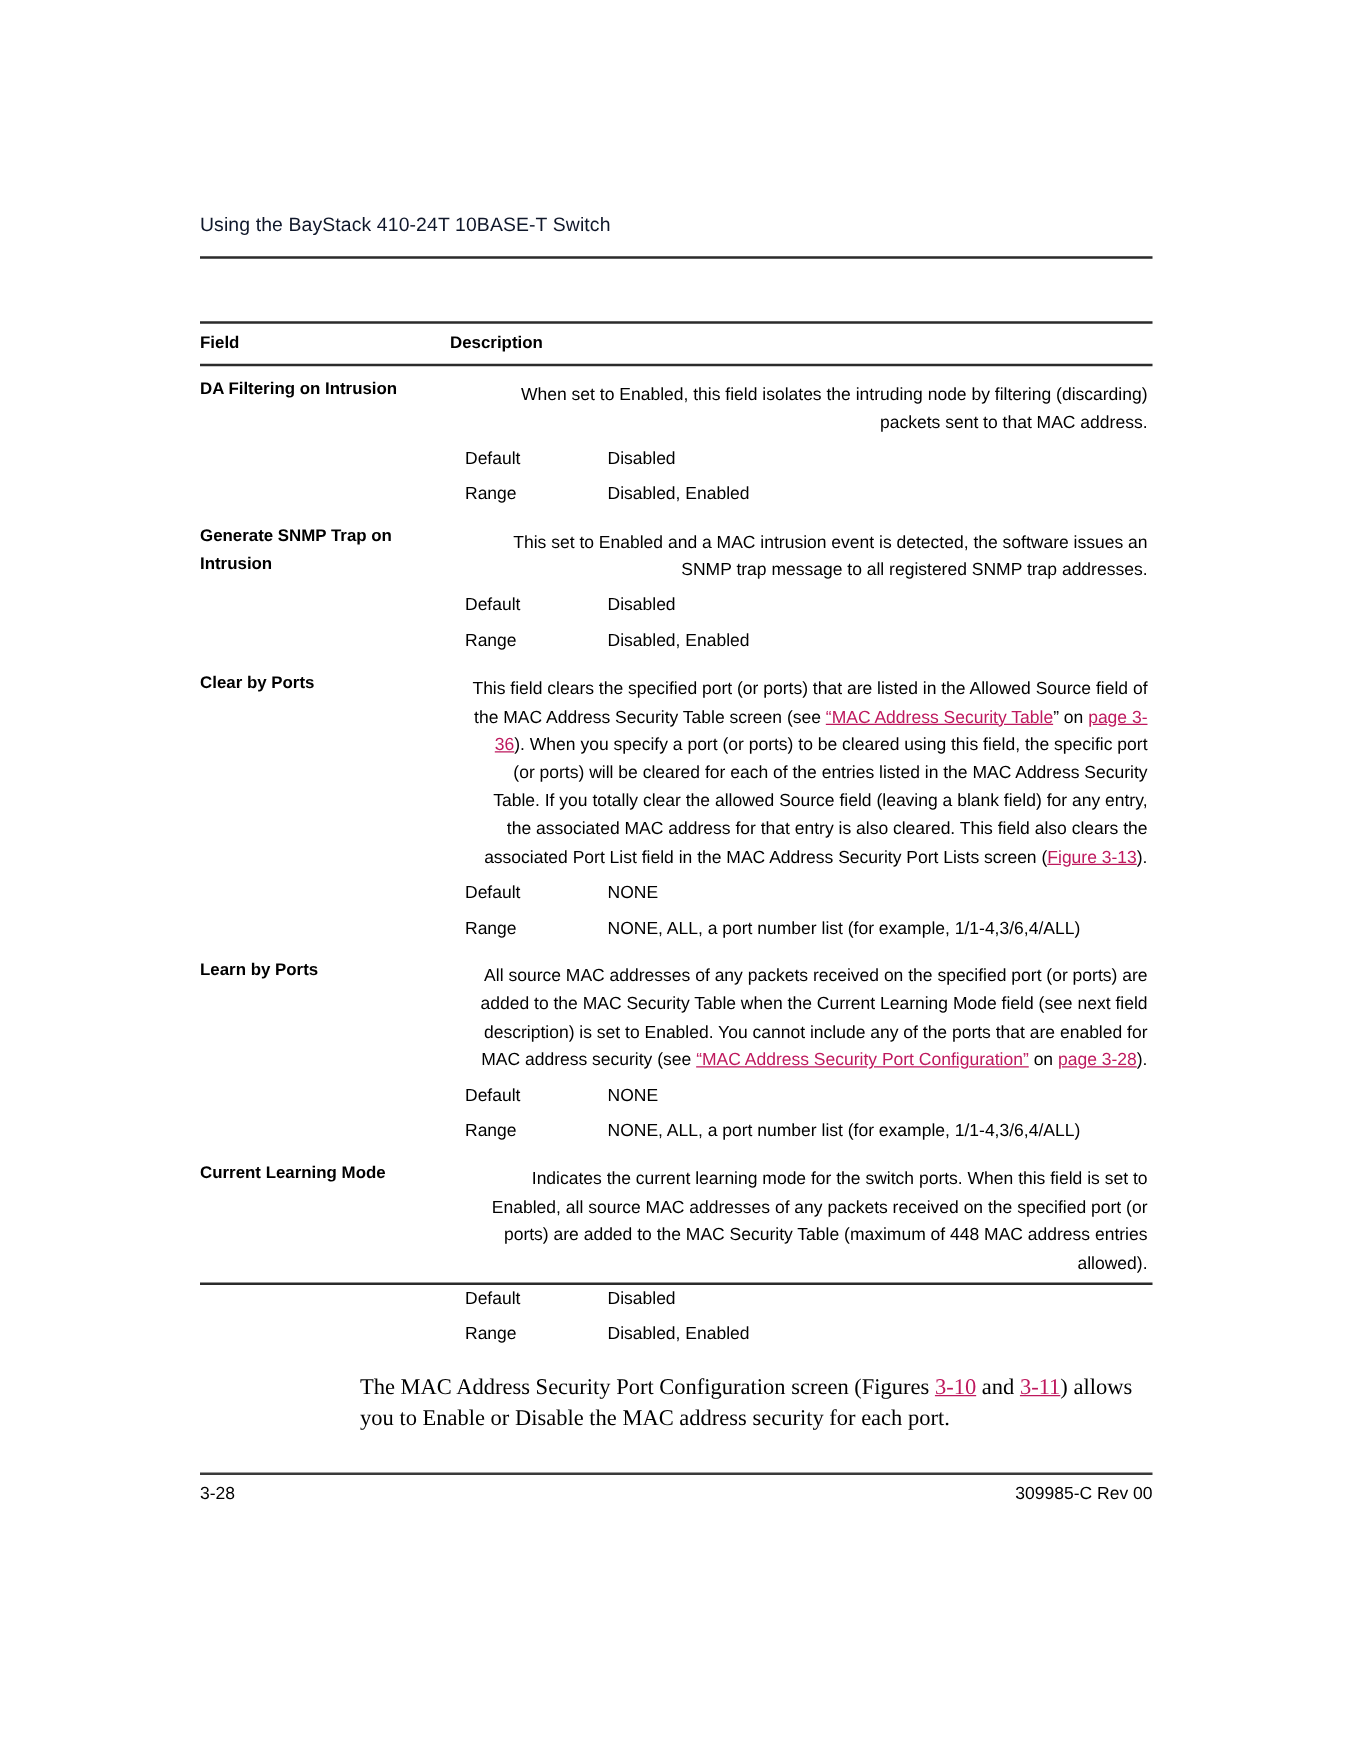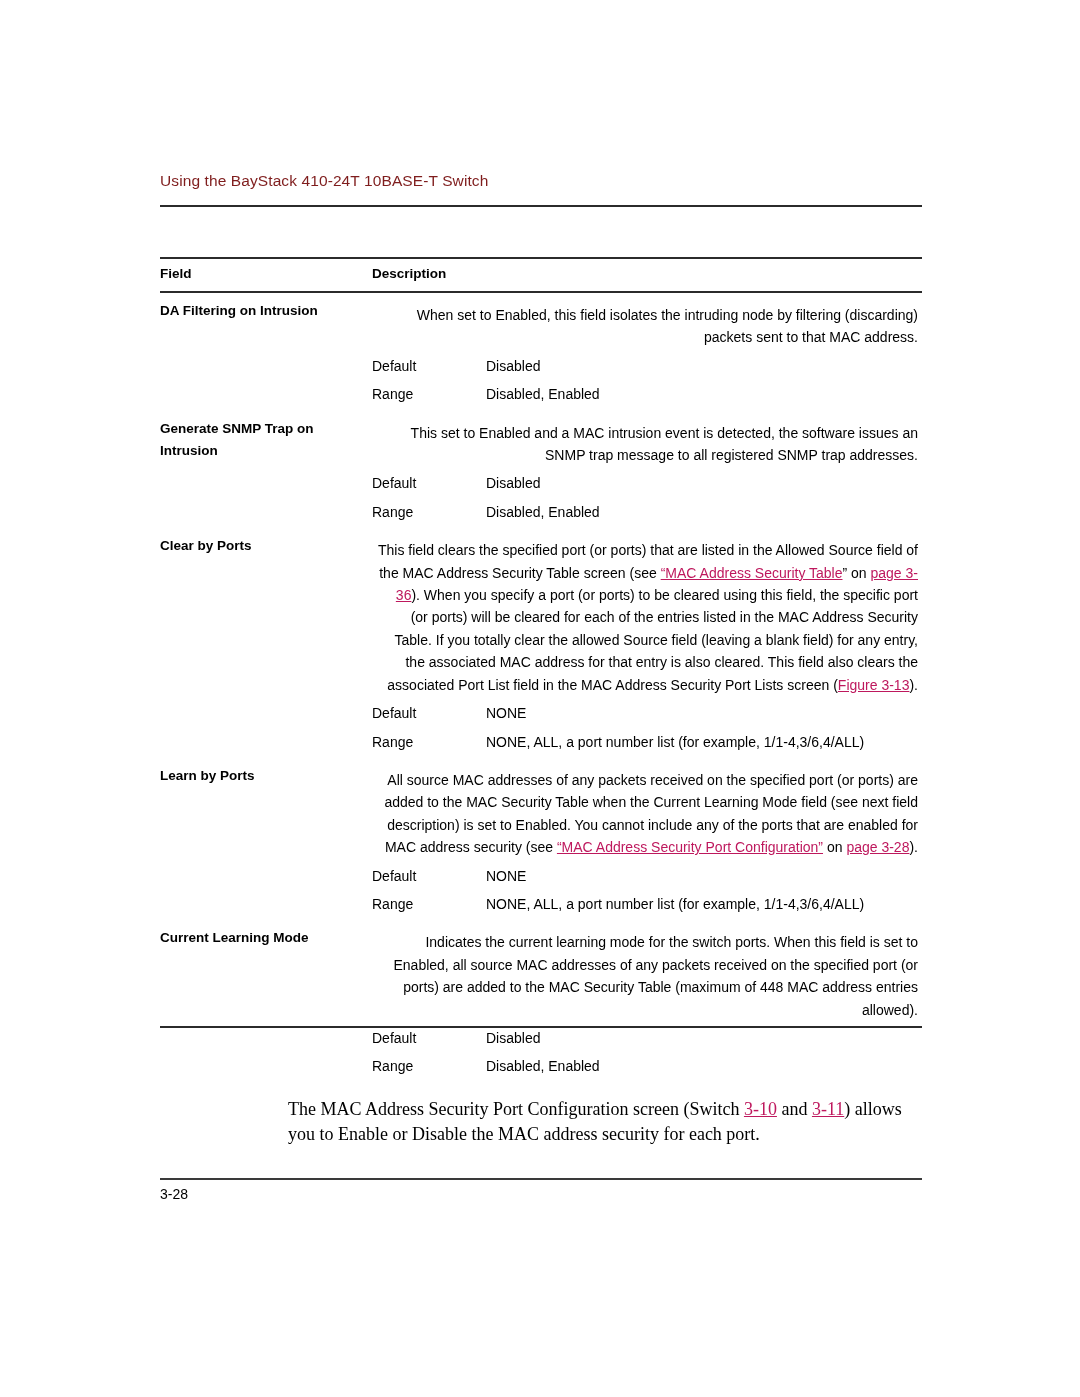--- a/index.html
+++ b/index.html
@@ -25,21 +25,21 @@
   }
 
   
   .running-head {
     position: absolute;
     left: 160px;
     top: 172px;
     width: 762px;
     font-size: 15.5px;
     letter-spacing: 0.1px;
-    color: #7f1d1d;
+    color: #0f172a;
   }
   .rule {
     position: absolute;
     left: 160px;
     width: 762px;
     background: #2b2b2b;
   }
   .rule-head   { top: 205px; height: 2px; }
   .rule-title  { top: 257px; height: 2px; }
   .rule-colhdr { top: 291px; height: 2px; }
@@ -67,21 +67,21 @@
   }
 
   
   .colhdr {
     position: absolute;
     top: 266px;
     font-size: 13.5px;
     font-weight: bold;
   }
   .colhdr.field { left: 160px; }
-  .colhdr.desc  { left: 372px; }
+  .colhdr.desc  { left: 360px; }
 
   
   .tbody {
     position: absolute;
     left: 160px;
     top: 296px;
     width: 762px;
   }
   .row {
     display: flex;
@@ -273,18 +273,19 @@
           </div>
         </div>
       </div>
     </div>
 
   </div>
 
   <div class="rule rule-bottom"></div>
 
 
-  <div class="body-para"><span>The MAC Address Security Port Configuration screen (Switch </span><a class="xref" href="#">3-10</a><span> and </span><a class="xref" href="#">3-11</a><span>) allows you to Enable or Disable the MAC address security for each port.</span></div>
+  <div class="body-para"><span>The MAC Address Security Port Configuration screen (Figures </span><a class="xref" href="#">3-10</a><span> and </span><a class="xref" href="#">3-11</a><span>) allows you to Enable or Disable the MAC address security for each port.</span></div>
 
   <div class="rule rule-footer"></div>
   <div class="footer-left">3-28</div>
+  <div class="footer-right">309985-C Rev 00</div>
 
 </div>
 
 </body></html>

